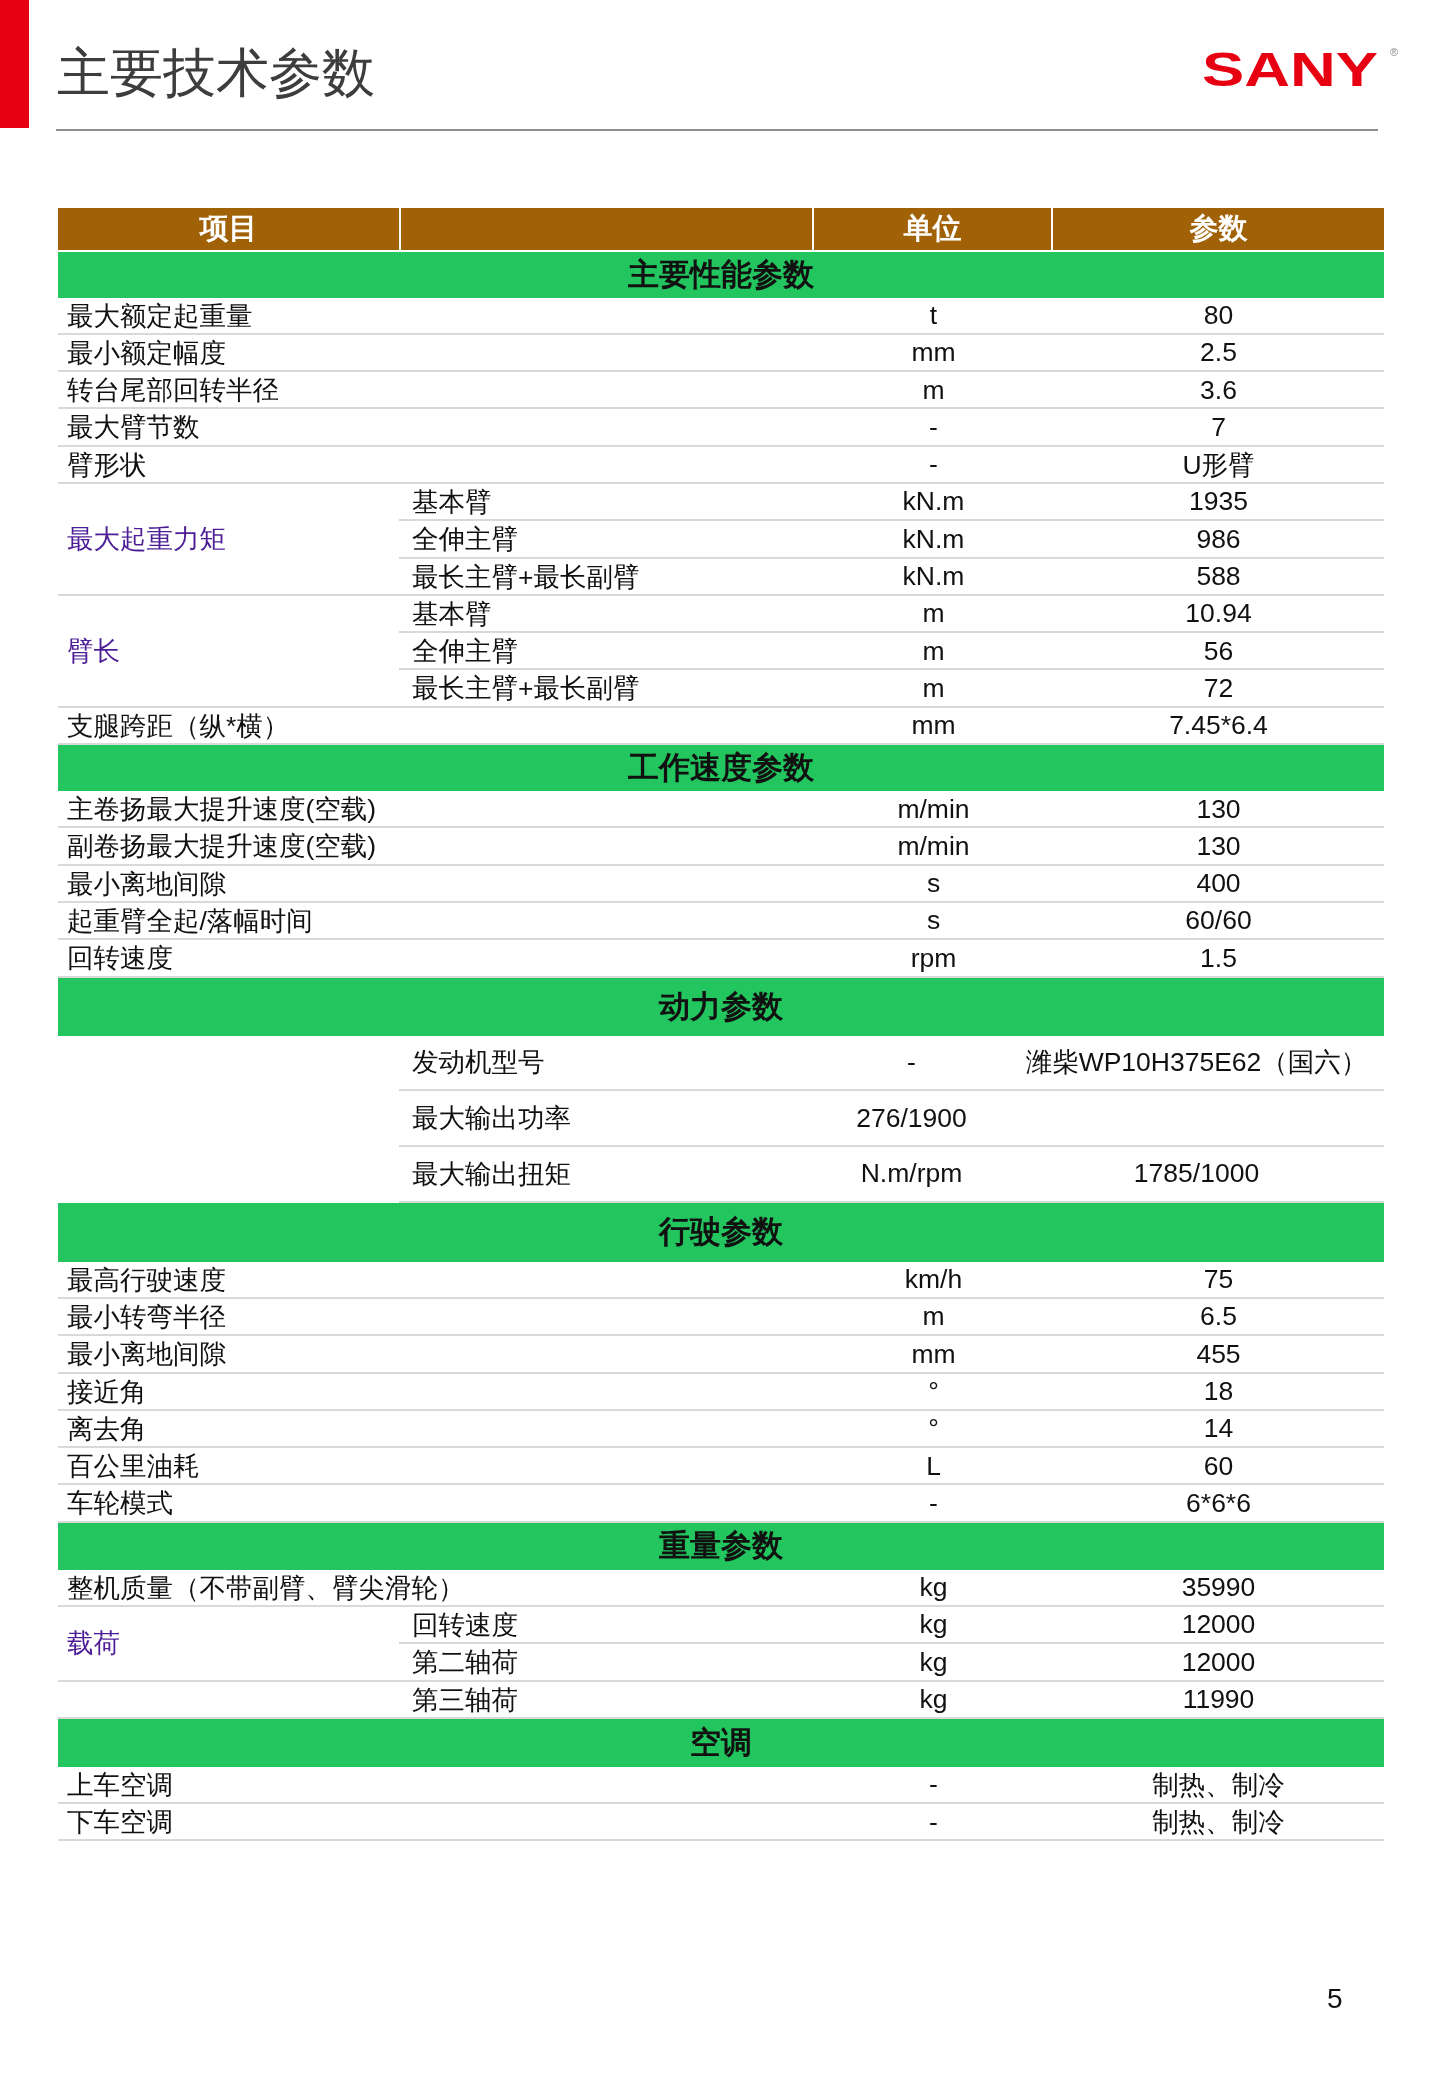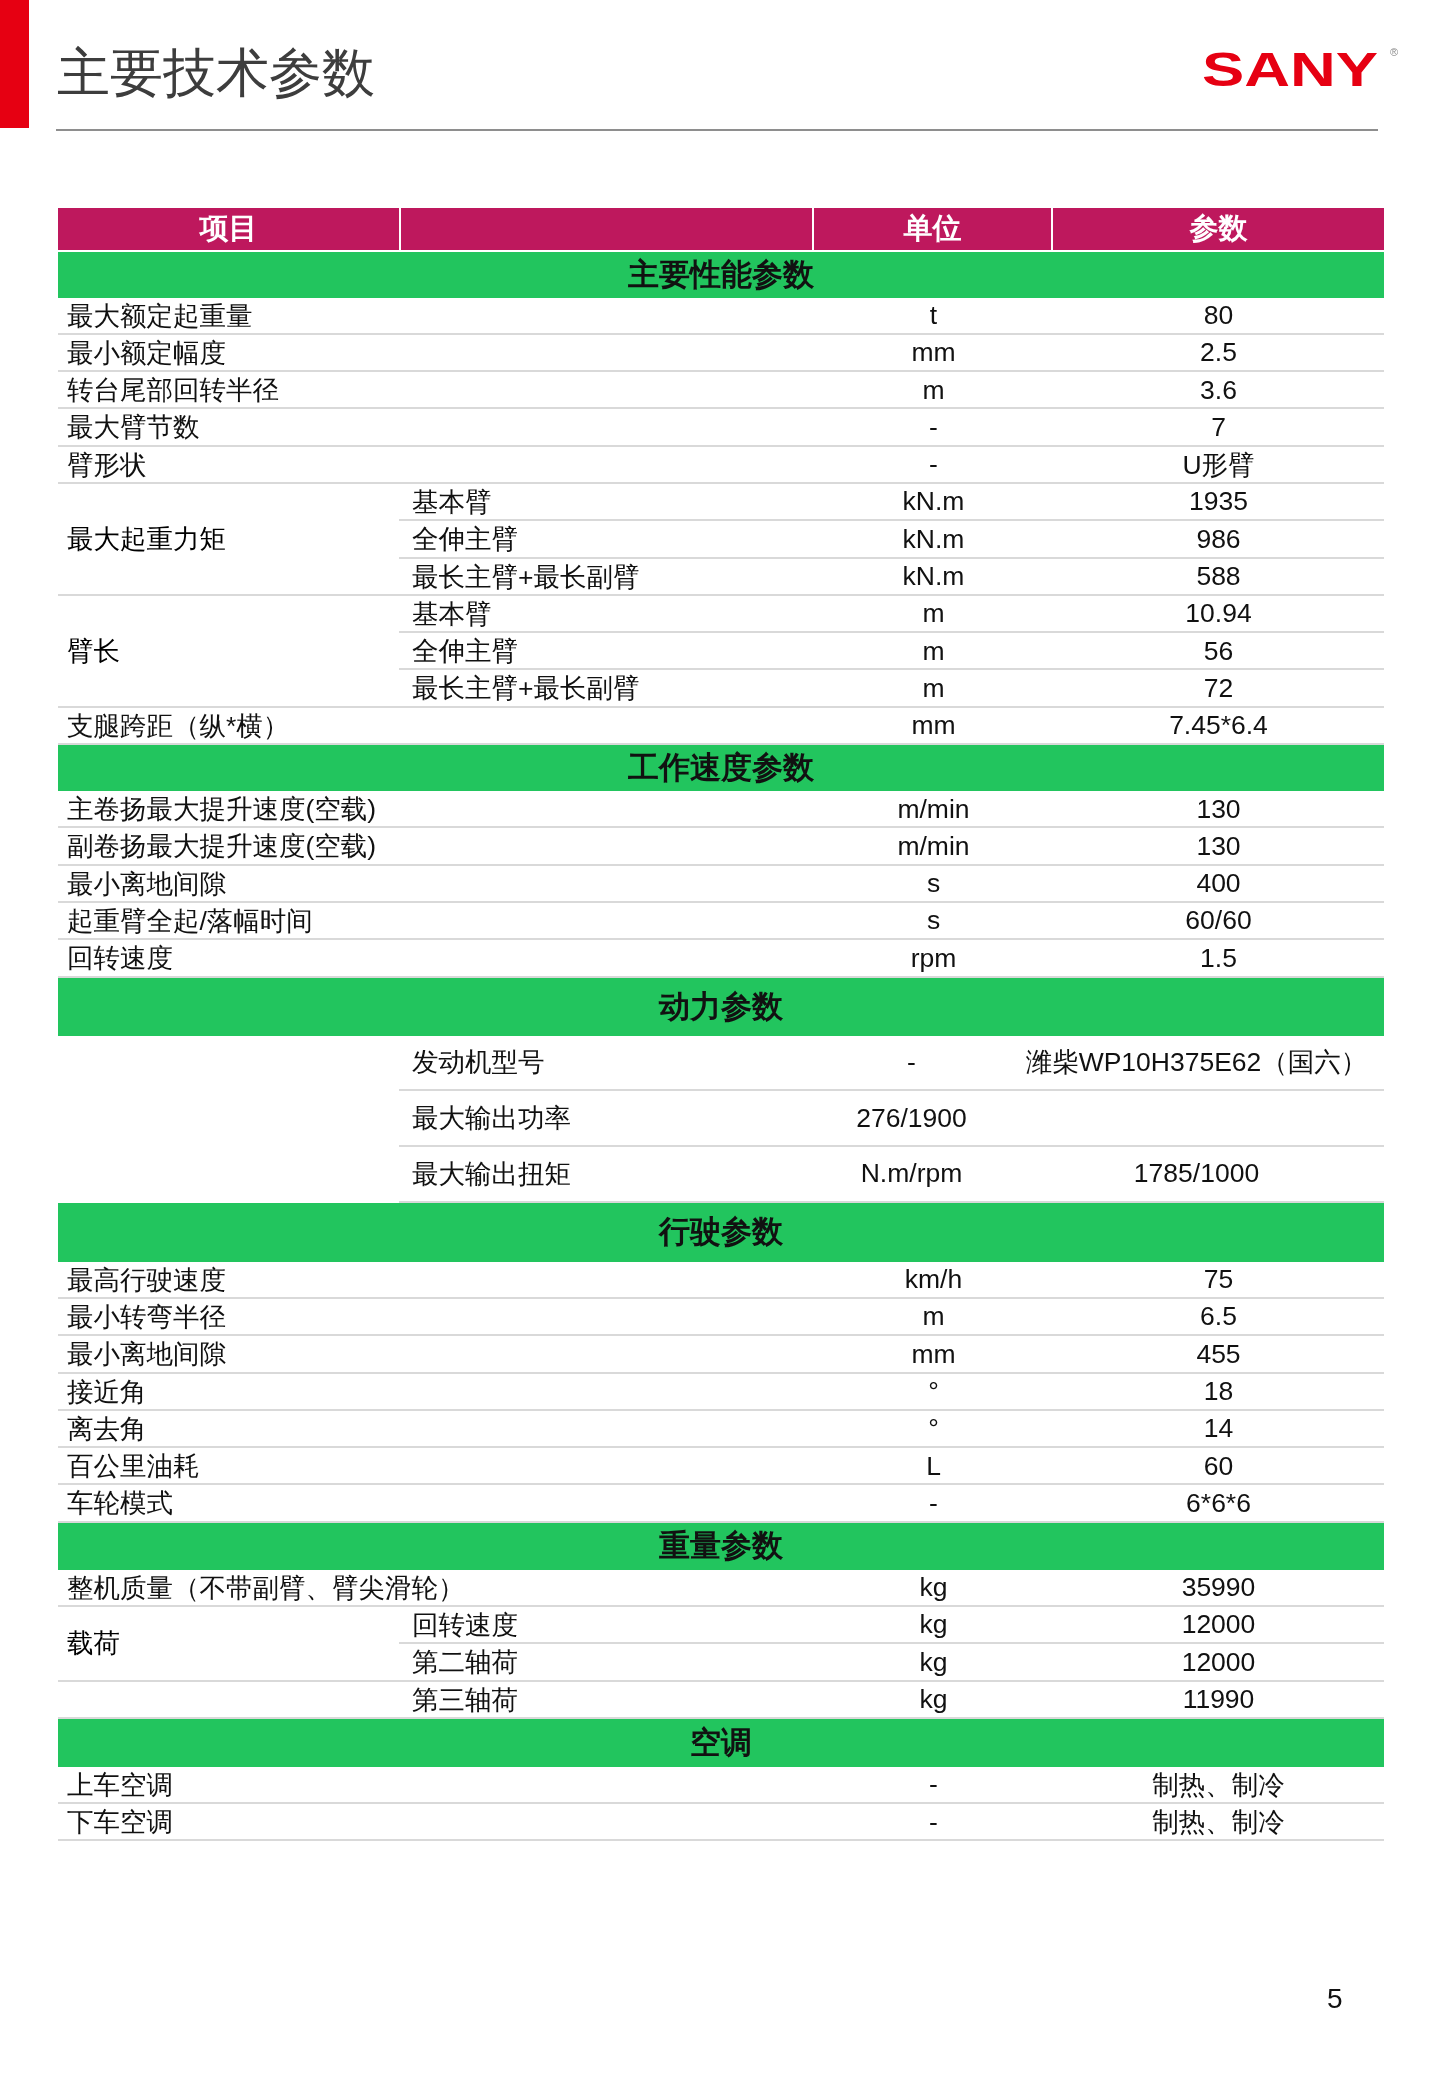--- a/index.html
+++ b/index.html
@@ -10,33 +10,33 @@
   .accent-bar { position: absolute; left: 0; top: 0; width: 29px; height: 128px; background: #E60012; }
   .title { position: absolute; left: 57px; top: 43px; font-size: 53px; line-height: 60px; font-weight: normal; color: #3d3d3d; white-space: nowrap; }
   .rule { position: absolute; left: 56px; top: 129px; width: 1322px; height: 2px; background: #8e8e8e; }
 
   .logo { position: absolute; left: 1202px; top: 46px; width: 200px; height: 48px; }
   .logo-text { display: inline-block; font-size: 48px; line-height: 48px; font-weight: 900; color: #E60012; transform: scaleX(1.32); transform-origin: left top; white-space: nowrap; }
   .logo-mark { position: absolute; left: 188px; top: 1px; font-size: 11px; line-height: 11px; color: #8a8a8a; }
 
   .spec-table { position: absolute; left: 58px; top: 208px; width: 1326px; }
   .thead { display: grid; grid-template-columns: 343px 413px 239px 331px; height: 44px; border-bottom: 2px solid #ffffff; }
-  .th { background: #be185d; color: #ffffff; font-weight: bold; font-size: 29px; display: flex; align-items: center; justify-content: center; border-right: 2px solid #ffffff; white-space: nowrap; }
+  .th { background: #a16207; color: #ffffff; font-weight: bold; font-size: 29px; display: flex; align-items: center; justify-content: center; border-right: 2px solid #ffffff; white-space: nowrap; }
   .th:last-child { border-right: none; }
 
   .sec { background: #22c55e; display: flex; align-items: center; justify-content: center; font-weight: bold; font-size: 31px; color: #111111; white-space: nowrap; }
 
   .row { display: grid; grid-template-columns: 343px 413px 239px 331px; height: 37.3px; border-bottom: 2.5px solid #D9D9D9; }
   .cell { display: flex; align-items: center; font-size: 26.5px; color: #111111; white-space: nowrap; }
   .c1 { padding-left: 9px; }
   .c2 { padding-left: 11px; }
   .c3, .c4 { justify-content: center; }
 
   .group { display: flex; }
-  .g1 { width: 341px; display: flex; align-items: center; padding-left: 9px; border-bottom: 2.5px solid #D9D9D9; font-size: 26.5px; color: #000000; white-space: nowrap; }
+  .g1 { width: 341px; display: flex; align-items: center; padding-left: 9px; border-bottom: 2.5px solid #D9D9D9; font-size: 26.5px; color: #4c1d95; white-space: nowrap; }
   .g1.blank { border-bottom: none; }
   .gsub { width: 985px; }
   .srow { display: grid; grid-template-columns: 415px 239px 331px; height: 37.3px; border-bottom: 2.5px solid #D9D9D9; }
   .srow .c2 { padding-left: 13px; }
   .power .srow { height: 55.7px; }
   .power .c3, .power .c4 { position: relative; left: -22px; }
 
   .page-number { position: absolute; left: 1327px; top: 1985px; font-size: 28px; line-height: 28px; color: #111111; }
 </style>
 </head>

